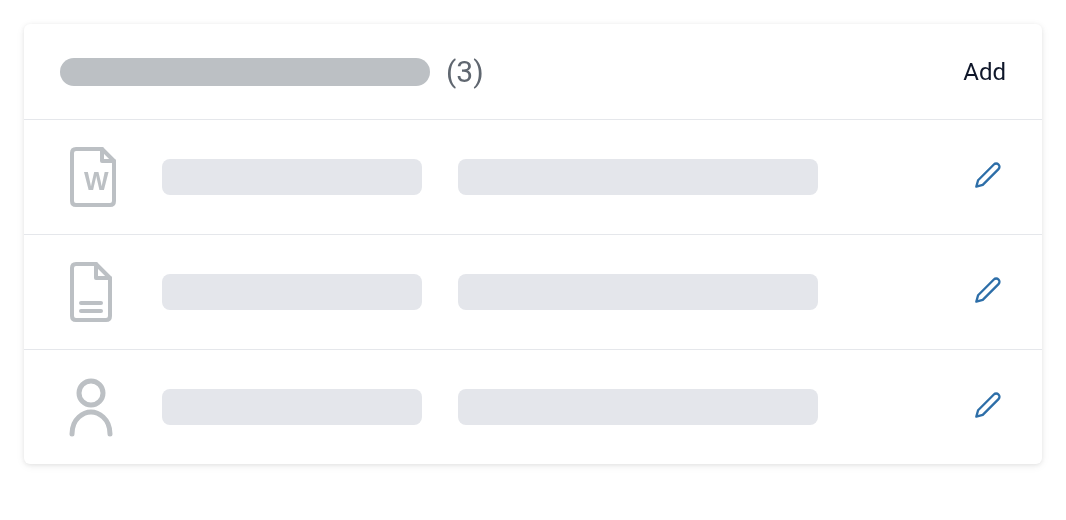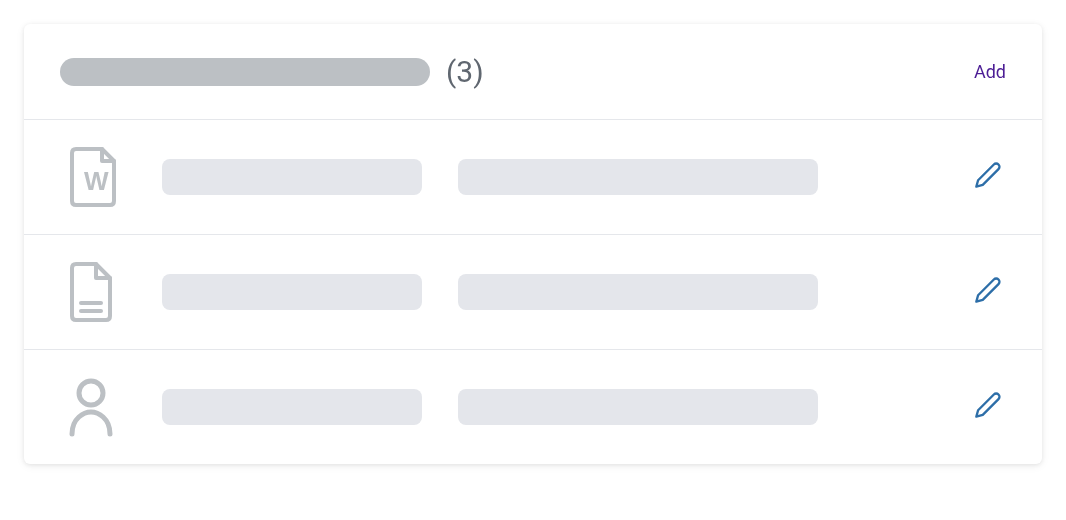--- a/index.html
+++ b/index.html
@@ -3,21 +3,21 @@
   <meta charset="utf-8">
   <style>
     * { box-sizing: border-box; margin: 0; padding: 0; }
     html, body { width: 1066px; height: 520px; background: #fff; font-family: -apple-system, BlinkMacSystemFont, "Segoe UI", Roboto, sans-serif; }
     .outer { padding: 24px; }
     .card { background: #fff; border-radius: 6px; box-shadow: 0 1px 4px rgba(0,0,0,0.08), 0 2px 10px rgba(0,0,0,0.06); overflow: hidden; }
     .header { display: flex; align-items: center; padding: 30px 36px; border-bottom: 1px solid #e5e7eb; }
     .title-placeholder { width: 370px; height: 28px; background: #bcc0c4; border-radius: 14px; }
     .count { font-size: 30px; color: #606770; margin-left: 16px; }
     .spacer { flex: 1; }
-    .add-link { font-size: 18px; color: #4c1d95; cursor: pointer; margin-left: 7px; }
+    .add-link { font-size: 24px; color: #0f172a; cursor: pointer; margin-left: 7px; }
     .row { display: flex; align-items: center; padding: 26px 36px; border-bottom: 1px solid #e5e7eb; }
     .row:last-child { border-bottom: none; }
     .row-icon { width: 62px; height: 62px; display: flex; align-items: center; justify-content: center; margin-right: 40px; color: #bcc0c4; }
     .row-ph1 { width: 260px; height: 36px; background: #e4e6eb; border-radius: 8px; margin-right: 36px; }
     .row-ph2 { width: 360px; height: 36px; background: #e4e6eb; border-radius: 8px; }
     .edit-btn { width: 36px; height: 36px; display: flex; align-items: center; justify-content: center; color: #2d6ea8; cursor: pointer; }
   </style>
 </head>
 <body>
 

